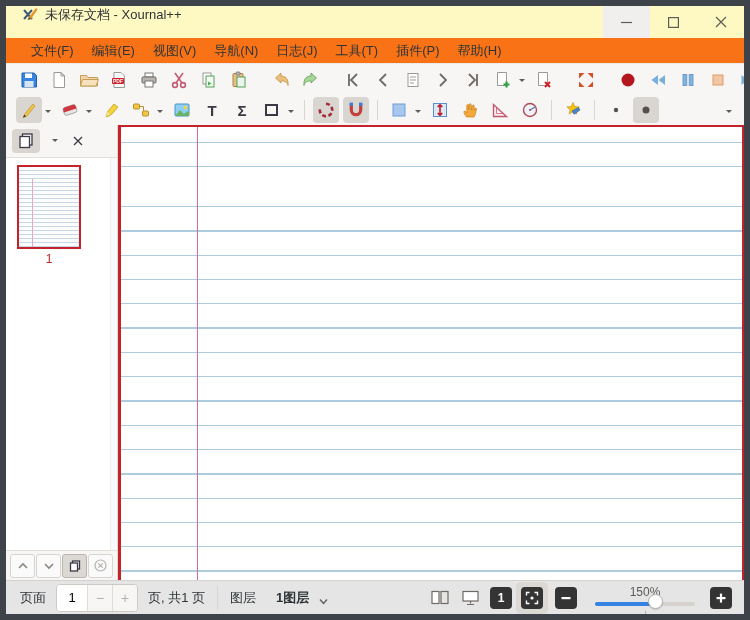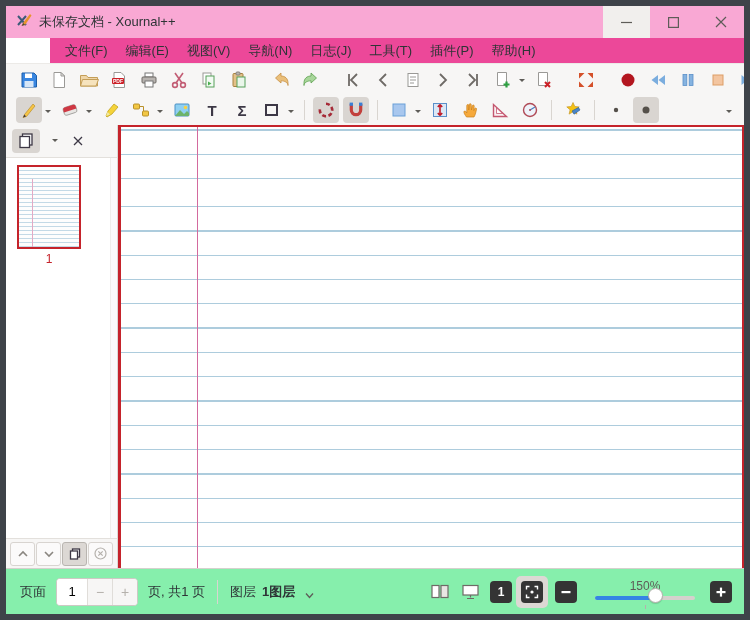--- a/index.html
+++ b/index.html
@@ -1,26 +1,26 @@
 <!DOCTYPE html>
 <html><head>
 <meta charset="utf-8">
 <style>
   * { margin:0; padding:0; box-sizing:border-box; }
   body { font-family:"Liberation Sans", sans-serif; background:#888; }
   .window { width:750px; height:620px; border:6px solid #3e4349; background:#fff;
             display:flex; flex-direction:column; overflow:hidden; }
   
-  .titlebar { height:32px; background:#f9a8d4; display:flex; align-items:center; padding-left:10px; flex:0 0 auto; }
+  .titlebar { height:32px; background:#fef9c3; display:flex; align-items:flex-start; padding-left:16px; flex:0 0 auto; }
   .title { font-size:13px; color:#2e3436; margin-left:7px; }
   .win-controls { margin-left:auto; display:flex; height:100%; }
   .win-btn { width:47px; height:100%; display:flex; align-items:center; justify-content:center; }
   .win-btn.min { background:#f1efed; }
   
-  .menubar { height:25px; background:#ec4899; display:flex; align-items:center; padding-left:6px; flex:0 0 auto;margin-left:44px; }
+  .menubar { height:25px; background:#f97316; display:flex; align-items:center; padding-left:16px; flex:0 0 auto; }
   .menu-item { font-size:13px; color:#2e3436; padding:3px 9px; cursor:default; }
   
   .toolbar { background:#f7f6f5; display:flex; align-items:center; padding-left:8px; flex:0 0 auto; }
   .toolbar.row1 { height:32px; border-top:1px solid #eceae7; }
   .toolbar.row2 { height:30px; }
   .tb-btn { min-width:26px; height:26px; display:flex; align-items:center; justify-content:center;
             border-radius:4px; margin:0 2px; }
   .tb-btn.selected { background:#d9d5d1; }
   .tb-sep { width:1px; height:20px; background:#d9d5d0; margin:0 6px; }
   .tb-gap { width:8px; }
@@ -44,21 +44,21 @@
   .sbf-btn { width:25px; height:24px; display:flex; align-items:center; justify-content:center;
              border:1px solid #d8d4d0; border-radius:3px; margin-right:1px; background:#fbfafa; }
   .sbf-btn.selected { background:#dcd8d4; border-color:#b9b5b0; }
   .canvas { flex:1 1 auto; position:relative; background:#fff; overflow:hidden; }
   .page { position:absolute; inset:0; border-top:2px solid #c5232b; border-left:3px solid #c5232b; border-right:2px solid #c5232b;
       background:
         linear-gradient(to right, transparent 76px, #d36a9e 76px, #d36a9e 77.4px, transparent 77.4px),
         repeating-linear-gradient(to bottom, transparent 0, transparent 23px, #adccdd 23px, #adccdd 24.3px);
       background-color:#fff; background-repeat:no-repeat, repeat; background-position-y: 0px, 56px; }
   
-  .statusbar { height:46px; background:#86efac; border-top:1px solid #d5d1cd; display:flex; align-items:center;
+  .statusbar { height:34px; background:#e5e5e5; border-top:1px solid #d5d1cd; display:flex; align-items:center;
                padding:0 12px 0 14px; font-size:13px; color:#2e3436; flex:0 0 auto; }
   .spinbox { display:flex; align-items:stretch; height:28px; border:1px solid #cdc9c4; border-radius:4px;
              overflow:hidden; background:#fff; margin:0 10px; }
   .spin-val { width:30px; display:flex; align-items:center; justify-content:center; background:#fff; border:none;
               font-size:13px; text-align:center; font-family:"Liberation Sans", sans-serif; }
   .spin-btn { width:25px; display:flex; align-items:center; justify-content:center; background:#f7f6f5;
               border-left:1px solid #e0ddd9; color:#b5b1ac; font-size:14px; }
   .st-sep { width:1px; height:24px; background:#d9d5d0; margin:0 12px; }
   .bold { font-weight:bold; }
   .st-right { margin-left:auto; display:flex; align-items:center; }
@@ -436,21 +436,21 @@
   <div class="statusbar">
     <span>页面</span>
     <div class="spinbox">
       <input class="spin-val" value="1" style="">
       <div class="spin-btn">−</div>
       <div class="spin-btn">+</div>
     </div>
     <span>页, 共1 页</span>
     <div class="st-sep"></div>
     <span>图层</span>
-    <span class="bold" style="margin-left:6px;text-align:right;">1图层</span>
+    <span class="bold" style="margin-left:20px;text-align:right;">1图层</span>
     <span style="margin-left:10px; margin-top:6px;">
       <svg width="9" height="7" viewBox="0 0 9 7" fill="none" stroke="#5e5c58" stroke-width="1.3">
           <path d="M1 1.5l3.5 4L8 1.5"></path>
         </svg>
     </span>
     <div class="st-right">
       <div class="st-icon">
         <svg width="20" height="17" viewBox="0 0 20 17">
             <rect x="2" y="2.5" width="7" height="12" fill="#fff" stroke="#6e6a66" stroke-width="1.2"></rect>
             <rect x="11" y="2.5" width="7" height="12" fill="#e8e6e3" stroke="#6e6a66" stroke-width="1.2"></rect>

